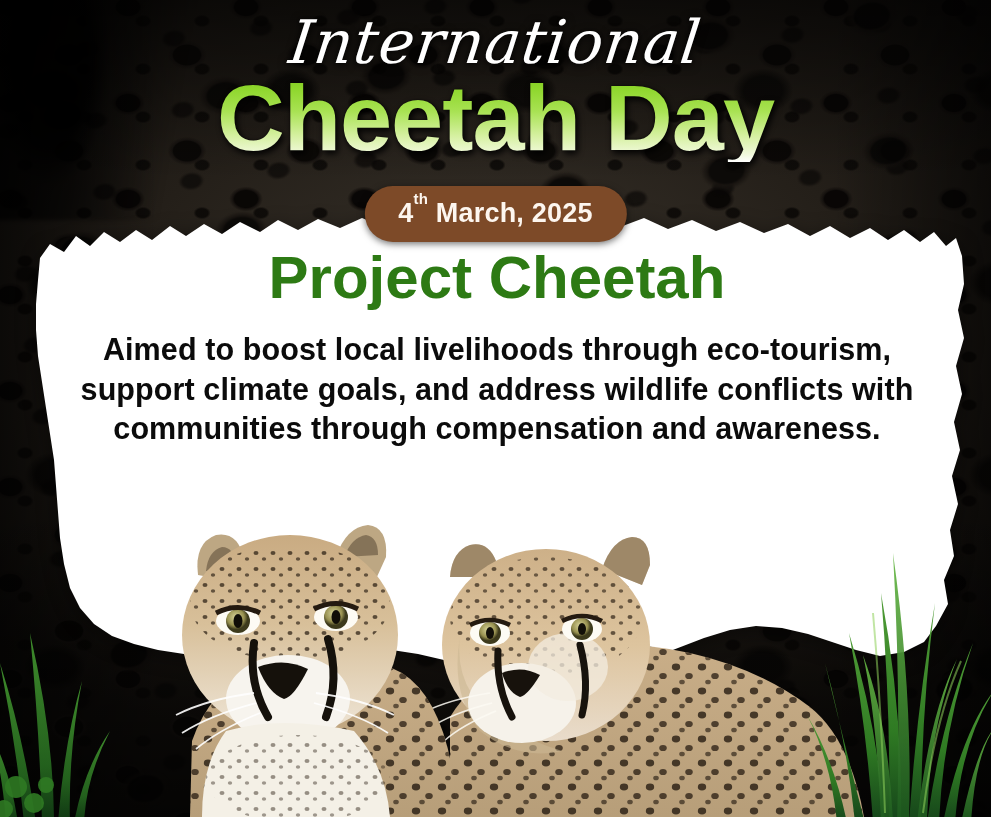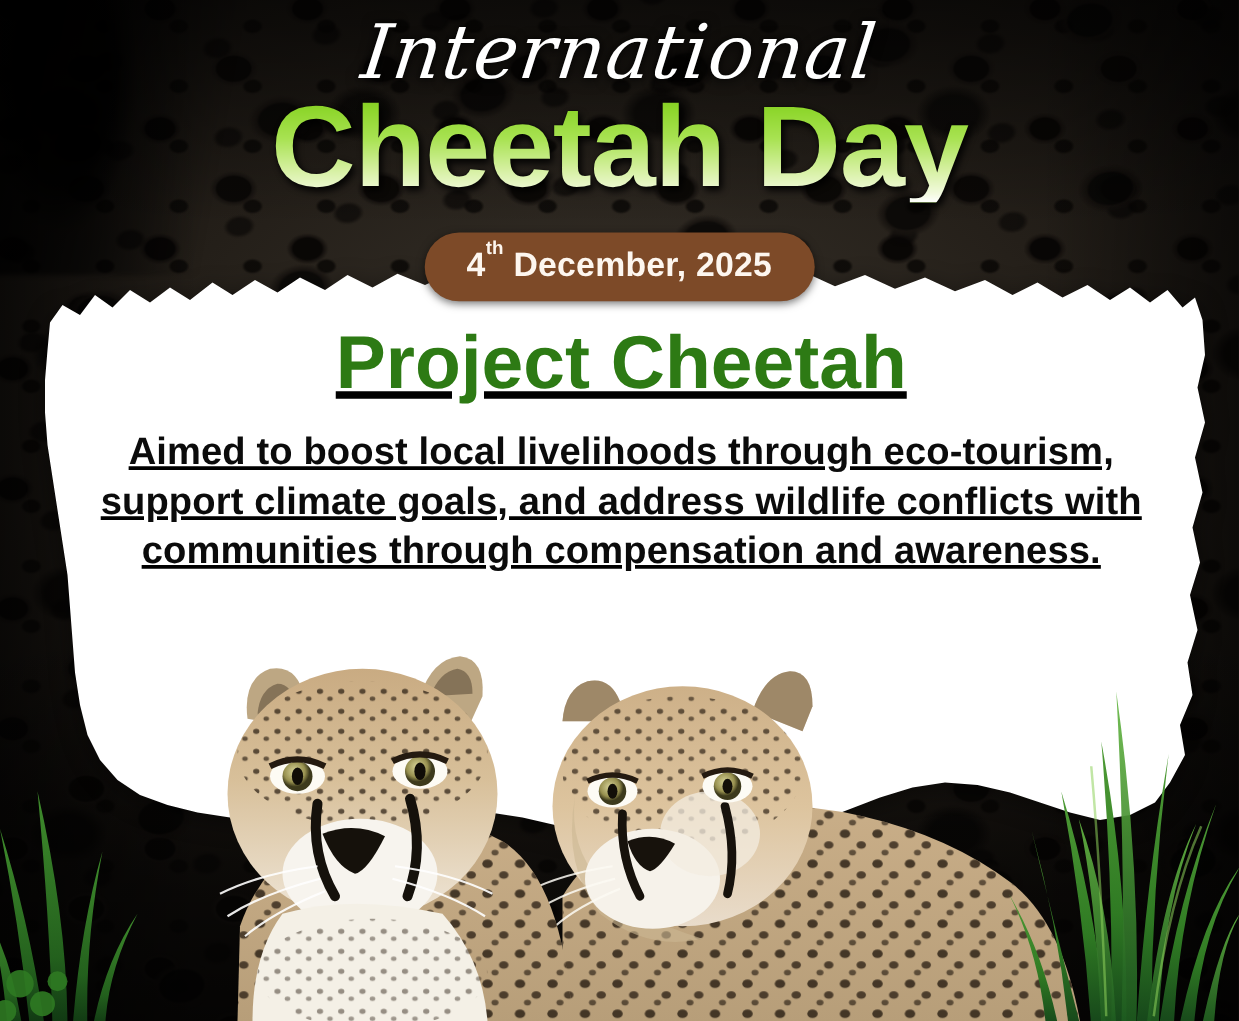--- a/index.html
+++ b/index.html
@@ -110,26 +110,25 @@
     left:24px; top:214px;
     width:946px; height:478px;
     z-index:3;
   }
   .card-wrap svg{display:block;width:100%;height:100%;
     filter:drop-shadow(0 4px 10px rgba(0,0,0,.45));}
 
   
   .card-content{
     position:absolute;
-    left:24px; top:228px;
+    left:24px; top:216px;
     width:946px; height:478px;
     z-index:4;
     text-align:center;
     pointer-events:auto;
-    text-decoration:underline;
   }
   .project-title{
     margin-top:32px;
     font-family:"Liberation Sans Narrow","Liberation Sans", sans-serif;
     font-weight:700;
     font-size:60px;
     line-height:1;
     color:#2d7a14;
     letter-spacing:0px;
     transform:scaleX(1.0);
@@ -230,21 +229,21 @@
         L 12,90 L 14,66 Z
       "></path>
     </svg>
   </div>
 
   <div class="card-content">
     <div class="project-title">Project Cheetah</div>
     <p id="para2" class="body-para">Aimed to boost local livelihoods through eco-tourism, support climate goals, and address wildlife conflicts with communities through compensation and awareness.</p>
   </div>
 
-  <div class="date-badge"><span>4</span><sup>th</sup><span> December, 2025</span></div>
+  <div class="date-badge"><span>4</span><sup>th</sup><span> March, 2025</span></div>
 
   <div class="cheetahs">
     <svg viewBox="0 0 720 300" preserveAspectRatio="xMidYMax meet" aria-hidden="true">
       <defs>
         <linearGradient id="furA" x1="0" y1="0" x2="0" y2="1">
           <stop offset="0%" stop-color="#c9ab82"></stop>
           <stop offset="45%" stop-color="#d8c09a"></stop>
           <stop offset="100%" stop-color="#efe6d8"></stop>
         </linearGradient>
         <linearGradient id="furB" x1="0" y1="0" x2="0" y2="1">

